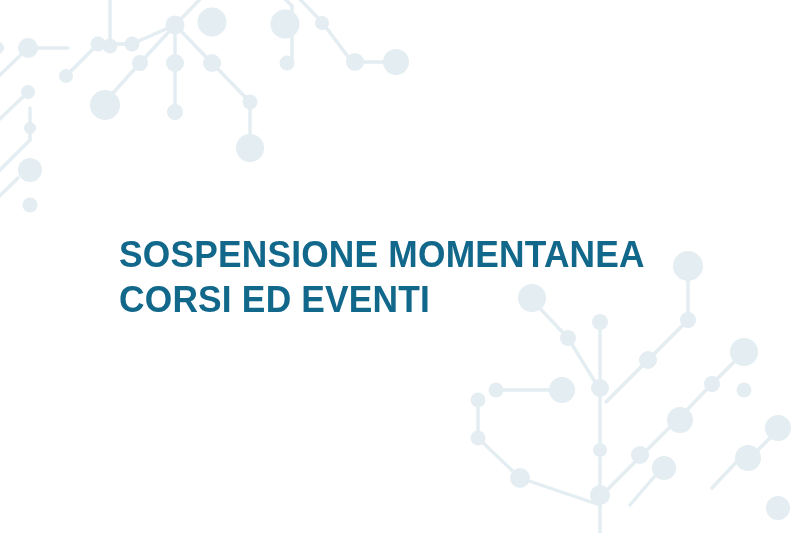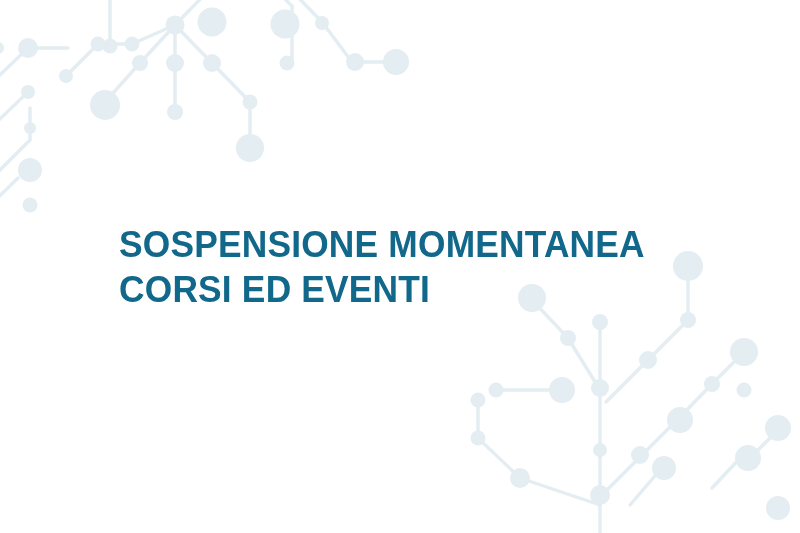--- a/index.html
+++ b/index.html
@@ -22,21 +22,21 @@
     position: absolute;
     left: 0;
     top: 0;
     width: 800px;
     height: 533px;
     pointer-events: none;
   }
   #headline-block {
     position: absolute;
     left: 119px;
-    top: 222px;
+    top: 232px;
     width: 620px;
   }
   .headline-line {
     display: block;
     font-family: "Liberation Sans Narrow", "Liberation Sans", "DejaVu Sans", sans-serif;
     font-weight: bold;
     font-size: 37px;
     line-height: 45px;
     letter-spacing: 0.2px;
     color: #11688b;

